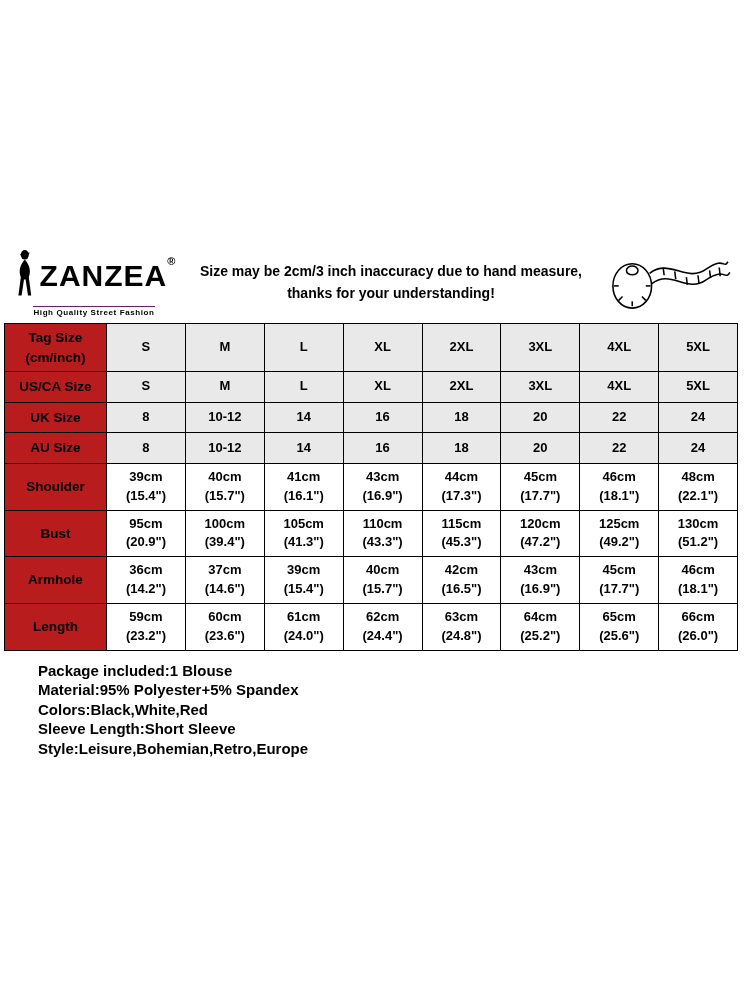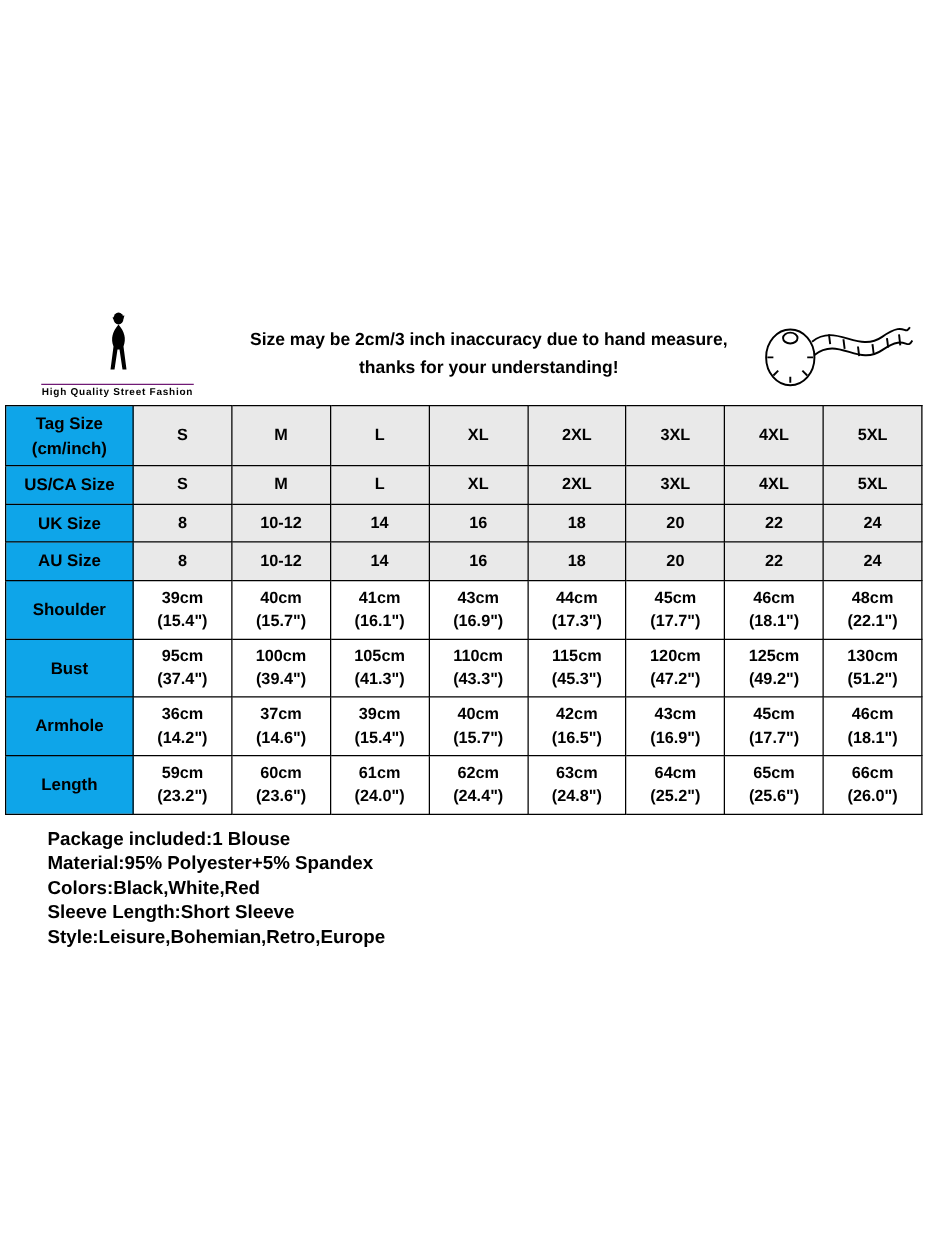--- a/index.html
+++ b/index.html
@@ -79,21 +79,21 @@
     border: 1px solid #000;
     text-align: center;
     vertical-align: middle;
     font-weight: bold;
     font-size: 13px;
     line-height: 1.45;
     padding: 4px 2px;
     white-space: pre-line;
   }
   .size-table th.row-label {
-    background: #0ea5e9;
+    background: #b91c1c;
     font-size: 13.5px;
   }
   .size-table tr.shaded-row td {
     background: #e9e9e9;
   }
   .size-table tr.slim th, .size-table tr.slim td {
     padding: 5px 2px;
   }
   
   .details {
@@ -115,20 +115,21 @@
   <div class="top-band">
     <div class="logo-block">
       <div class="logo-row">
         <span>
           <svg width="24" height="52" viewBox="0 0 30 62" fill="#000">
             <ellipse cx="16" cy="7" rx="5" ry="6"></ellipse>
             <path d="M10 6 L22 4 L21 7 L11 8 Z"></path>
             <path d="M16 13 C10 20 8 27 11 35 L8 58 L12 58 L15 38 L17 38 L20 58 L24 58 L21 35 C24 27 22 20 16 13 Z"></path>
           </svg>
         </span>
+        <span class="brand-text"><span>ZANZEA</span><span class="brand-reg">®</span></span>
       </div>
       <div class="tagline">High Quality Street Fashion</div>
     </div>
 
     <div class="notice">
       <div>Size may be 2cm/3 inch inaccuracy due to hand measure,</div>
       <div>thanks for your understanding!</div>
     </div>
 
     <div class="tape-block">
@@ -225,21 +226,21 @@
           <td>45cm
 (17.7")</td>
           <td>46cm
 (18.1")</td>
           <td>48cm
 (22.1")</td>
         </tr>
         <tr>
           <th class="row-label">Bust</th>
           <td>95cm
-(37.4")</td>
+(20.9")</td>
           <td>100cm
 (39.4")</td>
           <td>105cm
 (41.3")</td>
           <td>110cm
 (43.3")</td>
           <td>115cm
 (45.3")</td>
           <td>120cm
 (47.2")</td>

